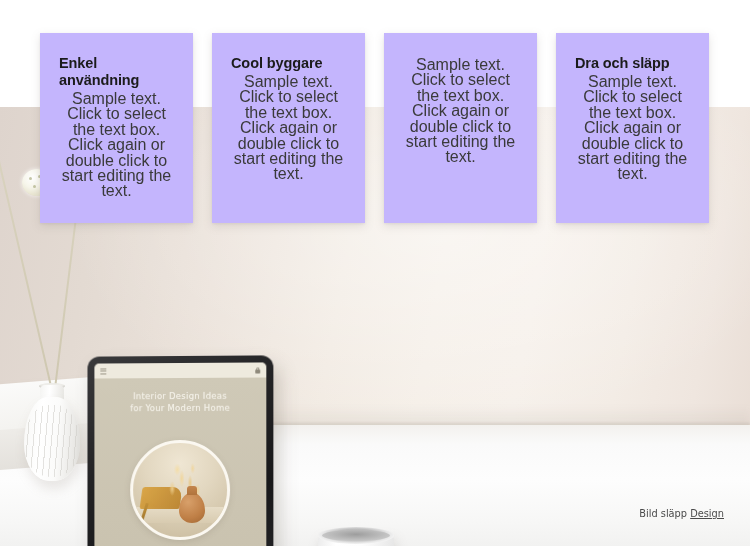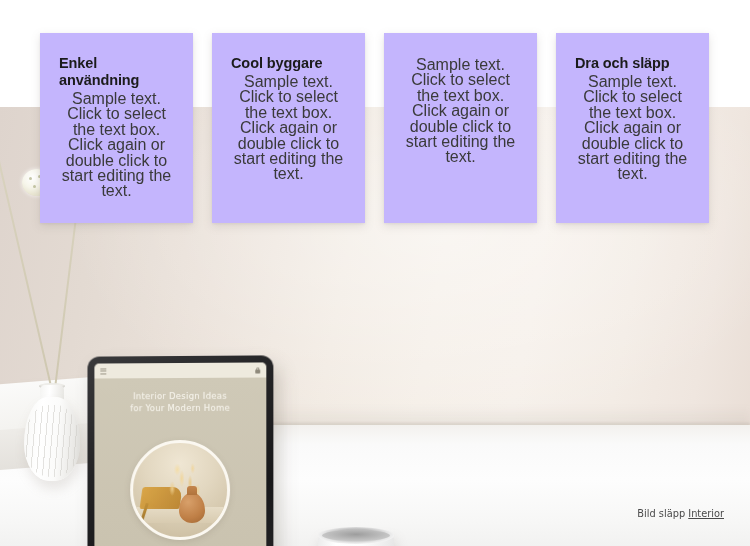--- a/index.html
+++ b/index.html
@@ -389,15 +389,15 @@
       <div class="card-text">Sample text. Click to select the text box. Click again or double click to start editing the text.</div>
     </div>
 
     <div class="card">
       <div class="card-title">Dra och släpp</div>
       <div class="card-text">Sample text. Click to select the text box. Click again or double click to start editing the text.</div>
     </div>
 
   </div>
 
-  <div class="credit"><span>Bild släpp </span><a href="#">Interior</a></div>
+  <div class="credit"><span>Bild släpp </span><a href="#">Design</a></div>
 
 </div>
 
 </body></html>

